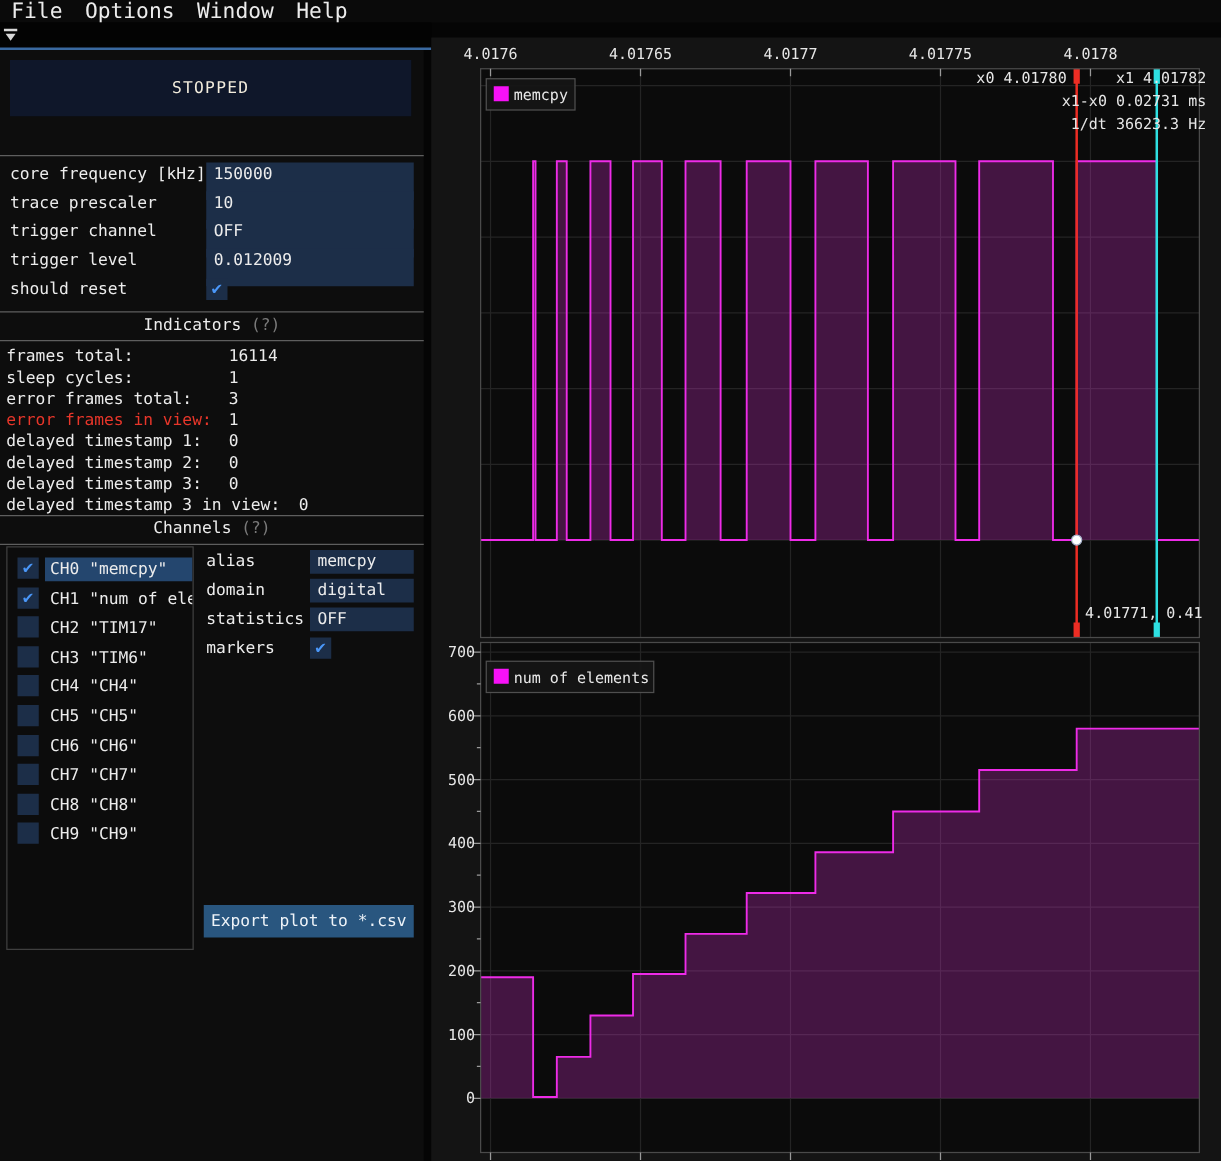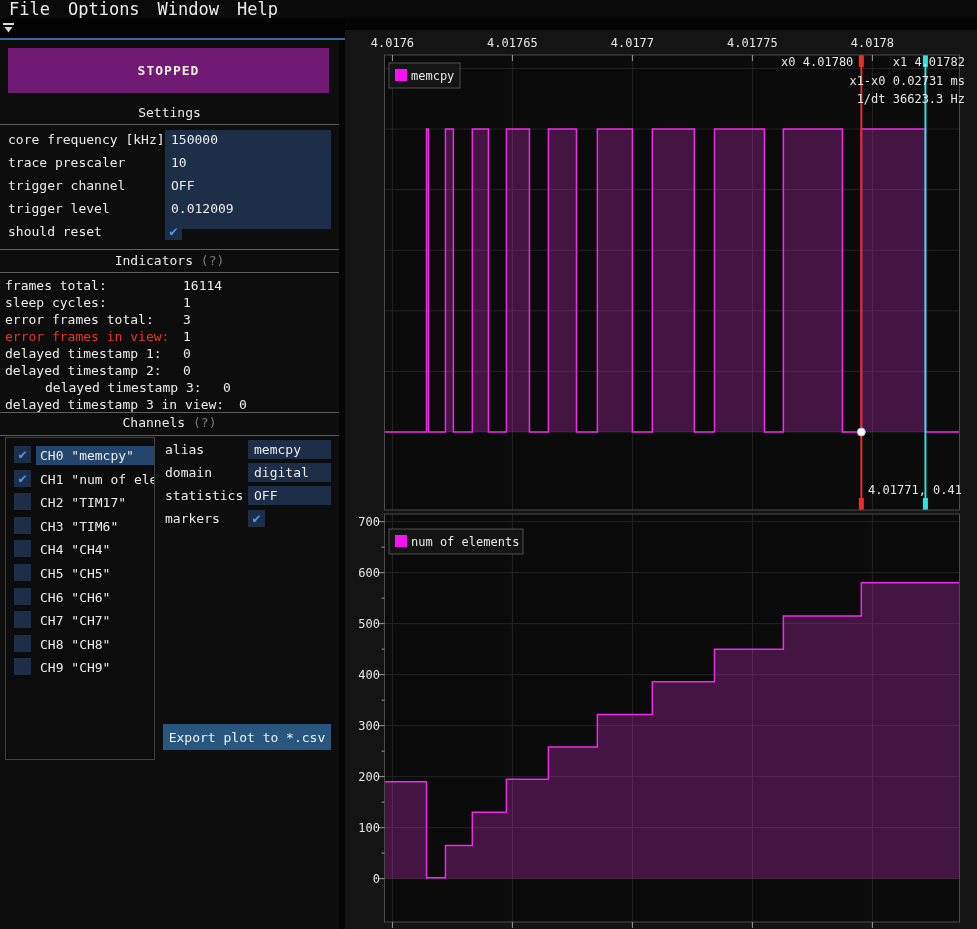--- a/index.html
+++ b/index.html
@@ -10,22 +10,22 @@
   .menu-item{padding:0 9px;cursor:default;}
   .tab-bar{position:absolute;left:0;top:18px;width:345px;height:22px;background:#030303;
            border-bottom:2px solid #3a69a0;box-sizing:border-box;display:flex;align-items:flex-end;}
   .tab-list-btn{width:16px;height:20px;display:flex;align-items:center;justify-content:center;}
   .tab{height:20px;line-height:20px;padding:0 10px;font-size:13px;color:#e5e5e5;margin-right:3px;
        box-sizing:border-box;white-space:nowrap;}
   .tab.active{background:#2c5d8a;}
   .tab.inactive{background:#0f1726;border:1px solid #3a5f91;border-bottom:none;line-height:18px;}
   .left-panel{position:absolute;left:0;top:40px;width:339px;height:889px;background:#0d0d0d;
               color:#ececec;font-size:13px;}
-  .state-btn{position:absolute;left:8px;top:8px;width:321px;height:45px;background:#701a75;
-             color:#f2ecdc;display:flex;align-items:center;justify-content:center;letter-spacing:1px;font-weight:bold;}
+  .state-btn{position:absolute;left:8px;top:8px;width:321px;height:45px;background:#0f172a;
+             color:#f2ecdc;display:flex;align-items:center;justify-content:center;letter-spacing:1px;}
   .section-title{position:absolute;left:0;width:339px;text-align:center;height:14px;line-height:14px;}
   .section-title .hint{color:#7a7a7a;}
   .separator{position:absolute;left:0;width:339px;height:0;border-top:1px solid #5e5e5e;}
   .set-row{position:absolute;left:8px;width:323px;height:19px;line-height:19px;white-space:nowrap;}
   .set-field{position:absolute;left:157px;top:0;width:166px;height:30px;background:#1c2e48;
              box-sizing:border-box;padding-left:6px;line-height:19px;overflow:hidden;}
   .checkbox{position:absolute;width:17px;height:17px;background:#1c2e48;color:#4a97f8;
             font-size:14px;line-height:17px;text-align:center;font-weight:bold;}
   .ind-row{position:absolute;left:5px;width:330px;height:17px;line-height:17px;white-space:nowrap;}
   .ind-value{position:absolute;left:178px;top:0;}
@@ -60,23 +60,20 @@
     <svg width="11" height="12">
       <rect y="1" width="11" height="2" fill="#d8d8d8"></rect>
       <path d="M1.5 5 L9.5 5 L5.5 10.5 Z" fill="#d8d8d8"></path>
     </svg>
   </div>
 </div>
 
 <div class="left-panel">
   <div class="state-btn">STOPPED</div>
 
-  <div class="section-title" style="top:66px">
-    <span>Settings</span>
-  </div>
   <div class="separator" style="top:84px"></div>
   <div id="settings-rows">
       <div class="set-row" style="top: 90px;"><span>core frequency [kHz]</span><div class="set-field">150000</div></div>
       <div class="set-row" style="top: 113px;"><span>trace prescaler</span><div class="set-field">10</div></div>
       <div class="set-row" style="top: 136px;"><span>trigger channel</span><div class="set-field">OFF</div></div>
       <div class="set-row" style="top: 159px;"><span>trigger level</span><div class="set-field">0.012009</div></div>
       <div class="set-row" style="top: 182px;"><span>should reset</span><div class="checkbox" style="left: 157px; top: 1px;">✔</div></div>
     </div>
 
   <div class="separator" style="top:209px"></div>
@@ -85,21 +82,21 @@
     <span class="hint"> </span><span class="hint">(?)</span>
   </div>
   <div class="separator" style="top:232px"></div>
   <div id="indicator-rows">
       <div class="ind-row" style="top: 237px;"><span class="ind-label">frames total:</span><span class="ind-value">16114</span></div>
       <div class="ind-row" style="top: 254px;"><span class="ind-label">sleep cycles:</span><span class="ind-value">1</span></div>
       <div class="ind-row" style="top: 271px;"><span class="ind-label">error frames total:</span><span class="ind-value">3</span></div>
       <div class="ind-row alert" style="top: 288px;"><span class="ind-label">error frames in view:</span><span class="ind-value">1</span></div>
       <div class="ind-row" style="top: 305px;"><span class="ind-label">delayed timestamp 1:</span><span class="ind-value">0</span></div>
       <div class="ind-row" style="top: 322px;"><span class="ind-label">delayed timestamp 2:</span><span class="ind-value">0</span></div>
-      <div class="ind-row" style="top: 339px; margin-left: 40px;"><span class="ind-label">delayed timestamp 3:</span><span class="ind-value">0</span></div>
+      <div class="ind-row" style="top: 339px;"><span class="ind-label">delayed timestamp 3:</span><span class="ind-value">0</span></div>
       <div class="ind-row wide" style="top: 356px;"><span class="ind-label">delayed timestamp 3 in view:</span><span class="ind-value">0</span></div>
     </div>
 
   <div class="separator" style="top:372px"></div>
   <div class="section-title" style="top:376px">
     <span>Channels</span>
     <span class="hint"> </span><span class="hint">(?)</span>
   </div>
   <div class="separator" style="top:395px"></div>
 

